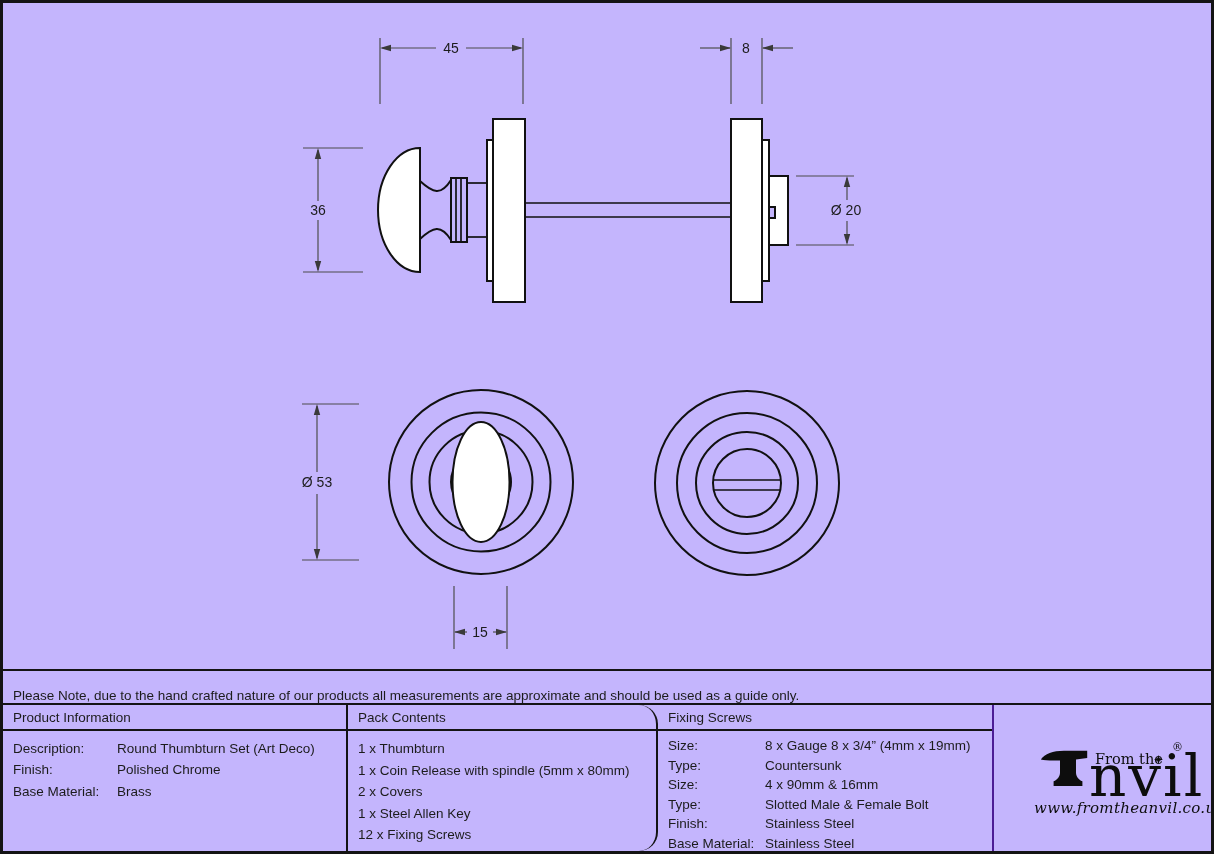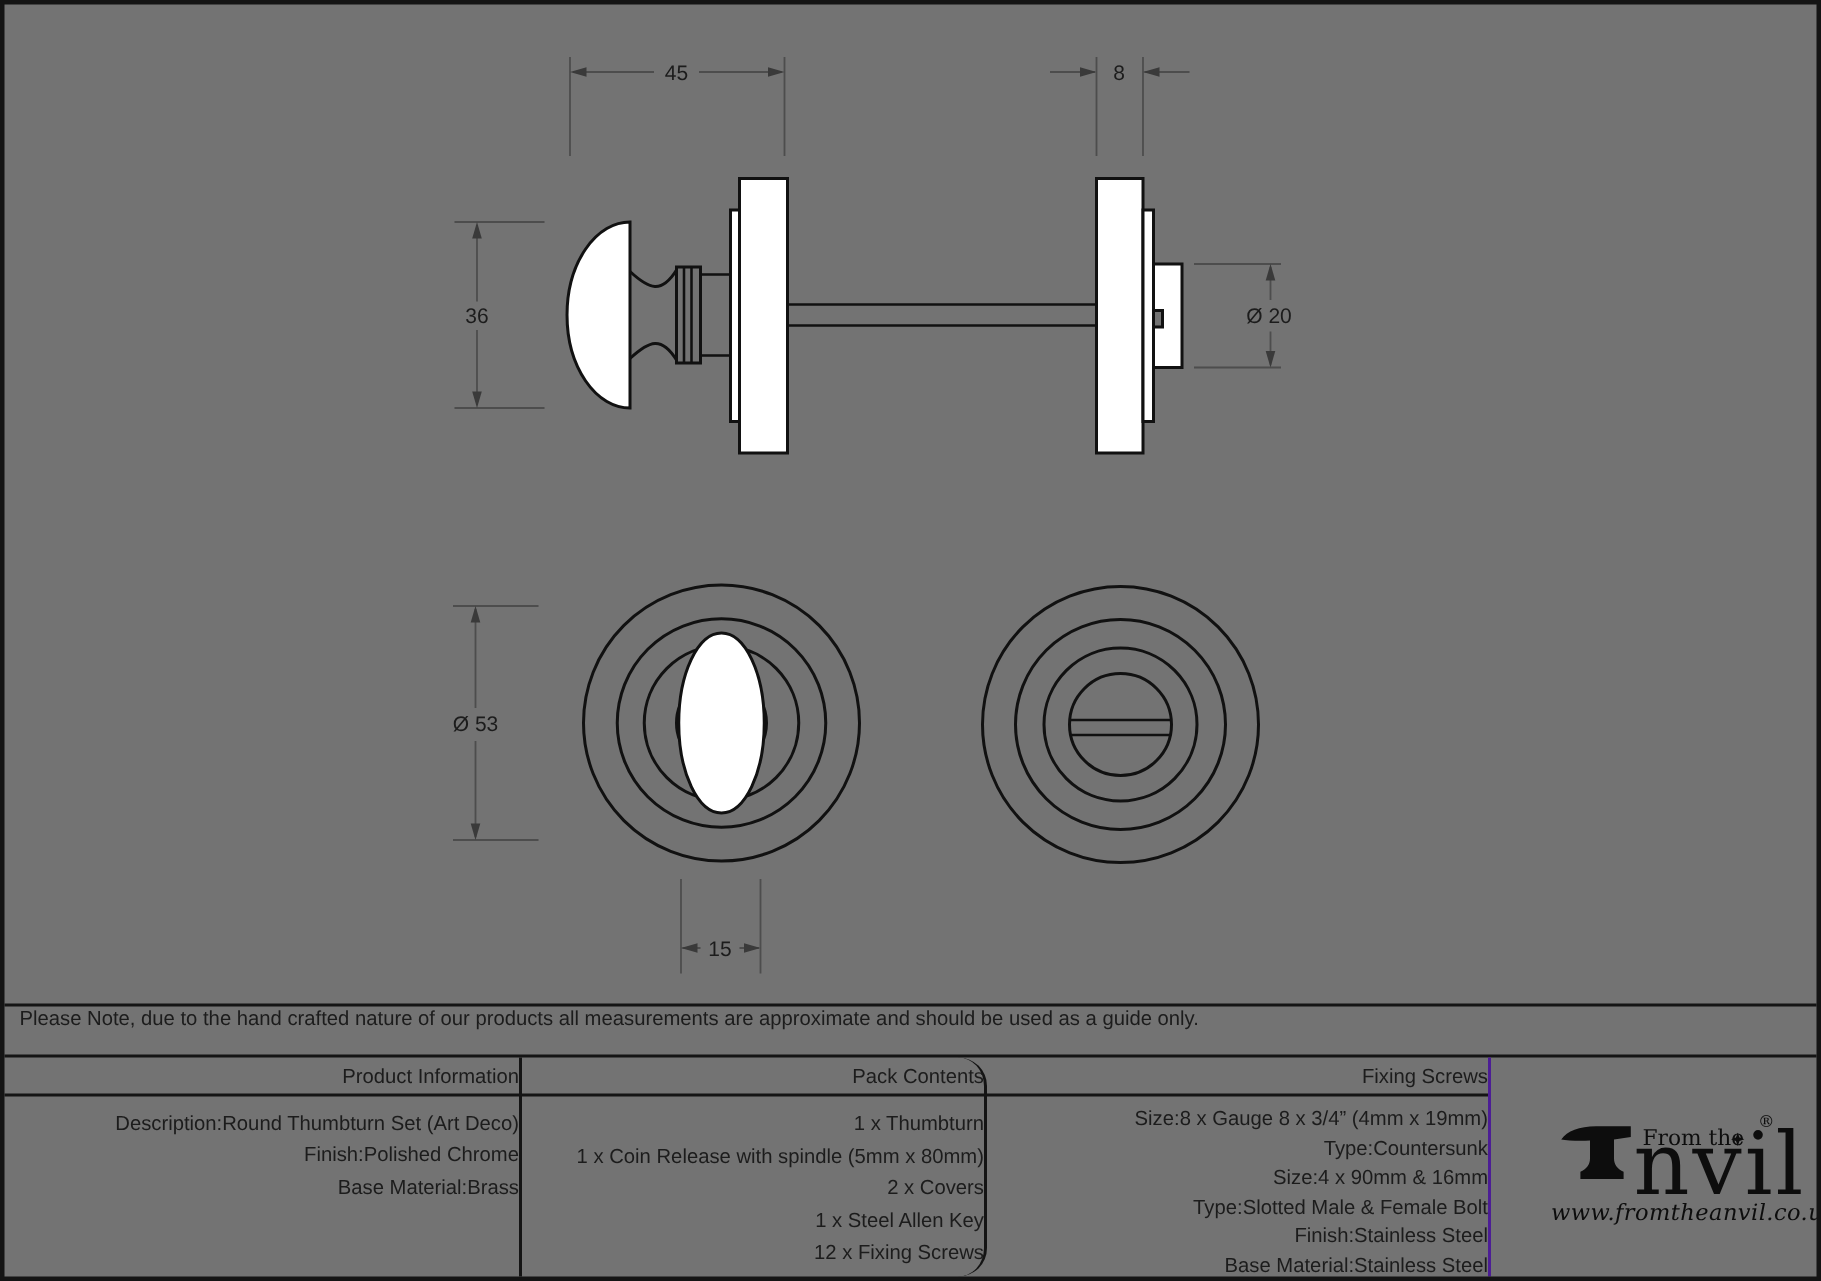--- a/index.html
+++ b/index.html
@@ -1,29 +1,29 @@
 <!DOCTYPE html>
 <html><head>
 <meta charset="utf-8">
 <style>
   html,body{margin:0;padding:0;background:#e8e8e8;}
-  .page{position:relative;width:1214px;height:854px;background:#737373;margin:0 auto;
+  .page{position:relative;width:1214px;height:854px;background:#c4b5fd;margin:0 auto;
         font-family:"Liberation Sans", sans-serif;color:#1c1c1c;overflow:hidden;}
   .page-border{position:absolute;inset:0;border:3px solid #141414;pointer-events:none;z-index:20;}
   .drawing{position:absolute;left:0;top:0;}
   .outline{fill:#ffffff;stroke:#111111;stroke-width:2;}
   .oline{fill:none;stroke:#111111;stroke-width:2;}
   .thin{fill:none;stroke:#111111;stroke-width:1.7;}
   .dim{stroke:#4d4d4d;stroke-width:1.2;fill:none;}
   .dim-arrow{fill:#3a3a3a;stroke:none;}
   .dim-text{font:14px "Liberation Sans", sans-serif;fill:#1c1c1c;}
   .notebar{position:absolute;left:3px;right:3px;top:669px;height:36px;box-sizing:border-box;
            border-top:2px solid #141414;border-bottom:2px solid #141414;
-           display:flex;align-items:flex-start;padding-left:10px;font-size:13.5px;}
-  .spec-table{position:absolute;left:3px;right:3px;top:705px;bottom:3px;display:flex;z-index:5;text-align:right;}
+           display:flex;align-items:flex-end;padding-left:10px;font-size:13.5px;}
+  .spec-table{position:absolute;left:3px;right:3px;top:705px;bottom:3px;display:flex;z-index:5;}
   .tcol{box-sizing:border-box;}
   .c1{width:345px;border-right:2px solid #141414;}
   .c2{width:310px;border-right:2px solid #141414;border-radius:19px;}
   .c3{width:336px;border-right:2px solid #4c1d95;}
   .c4{flex:1;position:relative;}
   .col-header{height:26px;box-sizing:border-box;border-bottom:2px solid #141414;
               padding:5px 0 0 10px;font-size:13.5px;}
   .col-body{padding:7px 0 0 10px;font-size:13.5px;}
   .c1 .kv{line-height:21.3px;}
   .c1 .k{display:inline-block;width:104px;}

